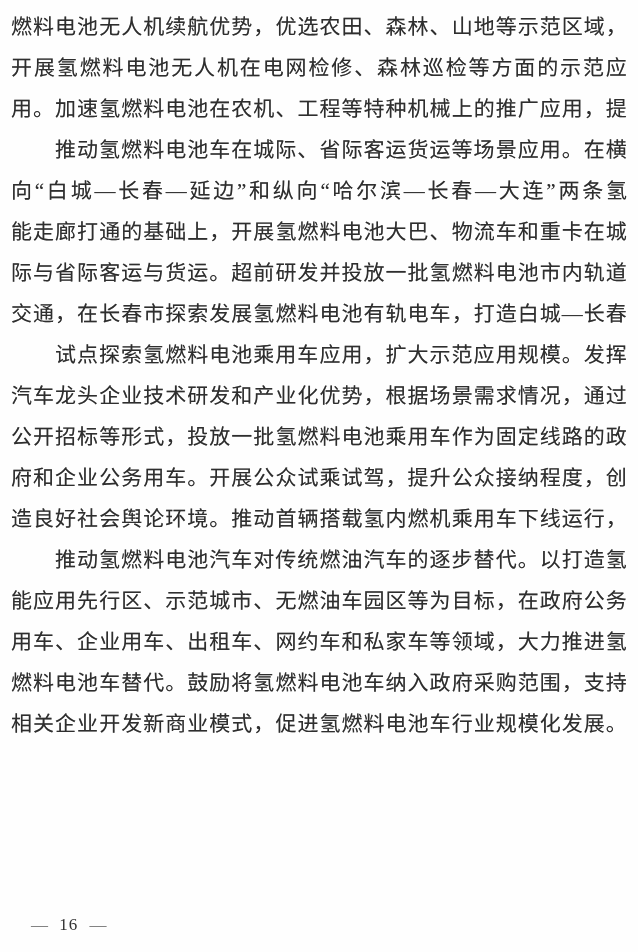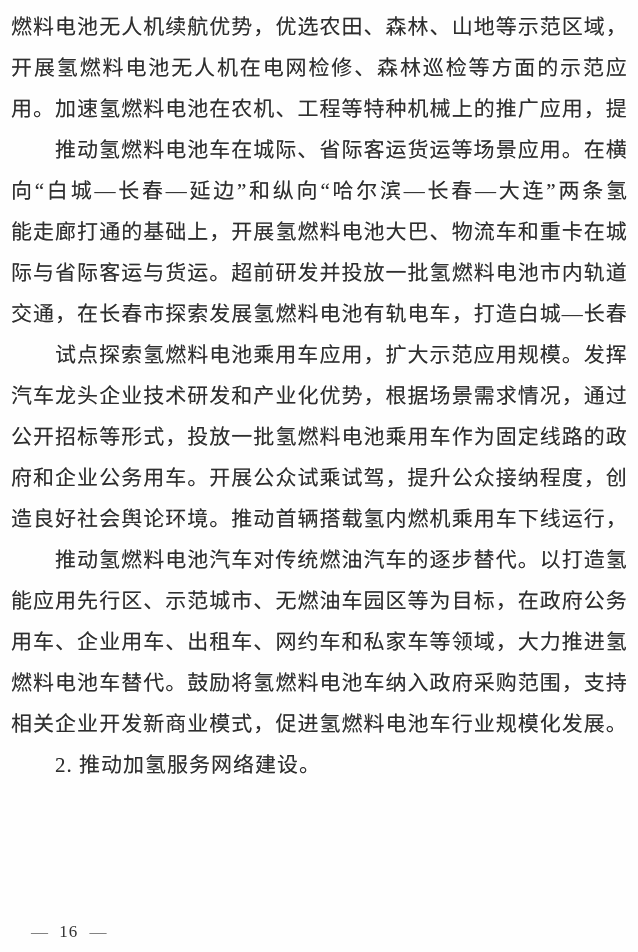--- a/index.html
+++ b/index.html
@@ -32,21 +32,21 @@
   }
   .line.fill {
     display: flex;
     justify-content: space-between;
     letter-spacing: 0;
   }
   .line.fill .ch { flex: 0 0 auto; }
   .line.indent { padding-left: 44px; }
   .footer {
     position: absolute;
-    left: 31px; bottom: 11px;
+    left: 31px; bottom: 18px;
     font-size: 17px;
     line-height: 19px;
     color: var(--footer-ink);
     white-space: nowrap;
     margin-top: 28px;
   }
   .footer .dash { color: var(--dash-ink); }
   .footer .num { margin: 0 7px; color: #333333; letter-spacing: 1px; }
 </style>
 </head>
@@ -579,20 +579,19 @@
       <span class="ch">车</span>
       <span class="ch">行</span>
       <span class="ch">业</span>
       <span class="ch">规</span>
       <span class="ch">模</span>
       <span class="ch">化</span>
       <span class="ch">发</span>
       <span class="ch">展</span>
       <span class="ch">。</span>
     </div>
-    <div class="line indent">2. 推动加氢服务网络建设。</div>
   </div>
 
 <div class="footer">
   <span class="dash">—</span>
   <span class="num">16</span>
   <span class="dash">—</span>
 </div>
 
 </body></html>

